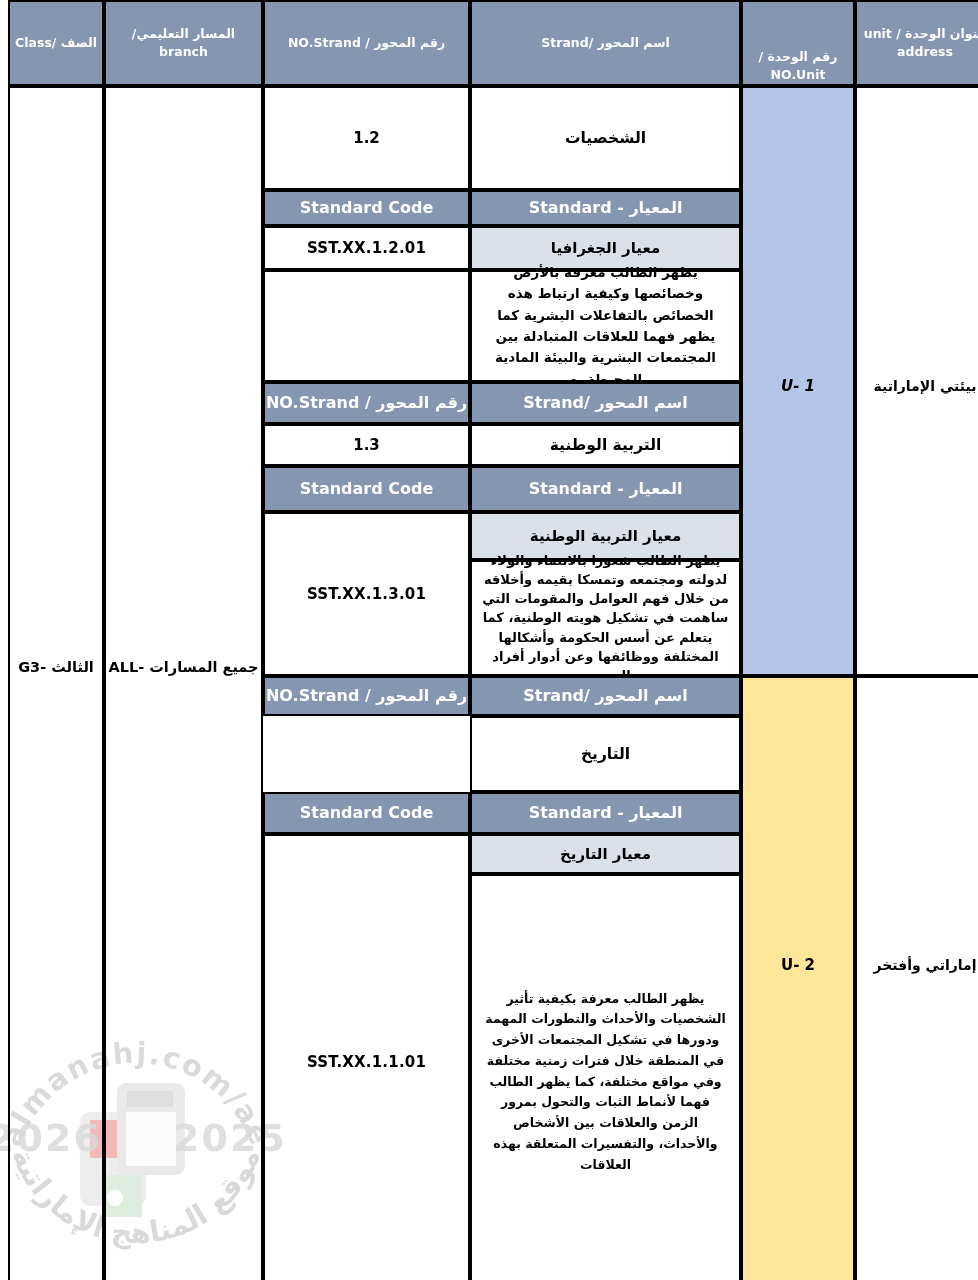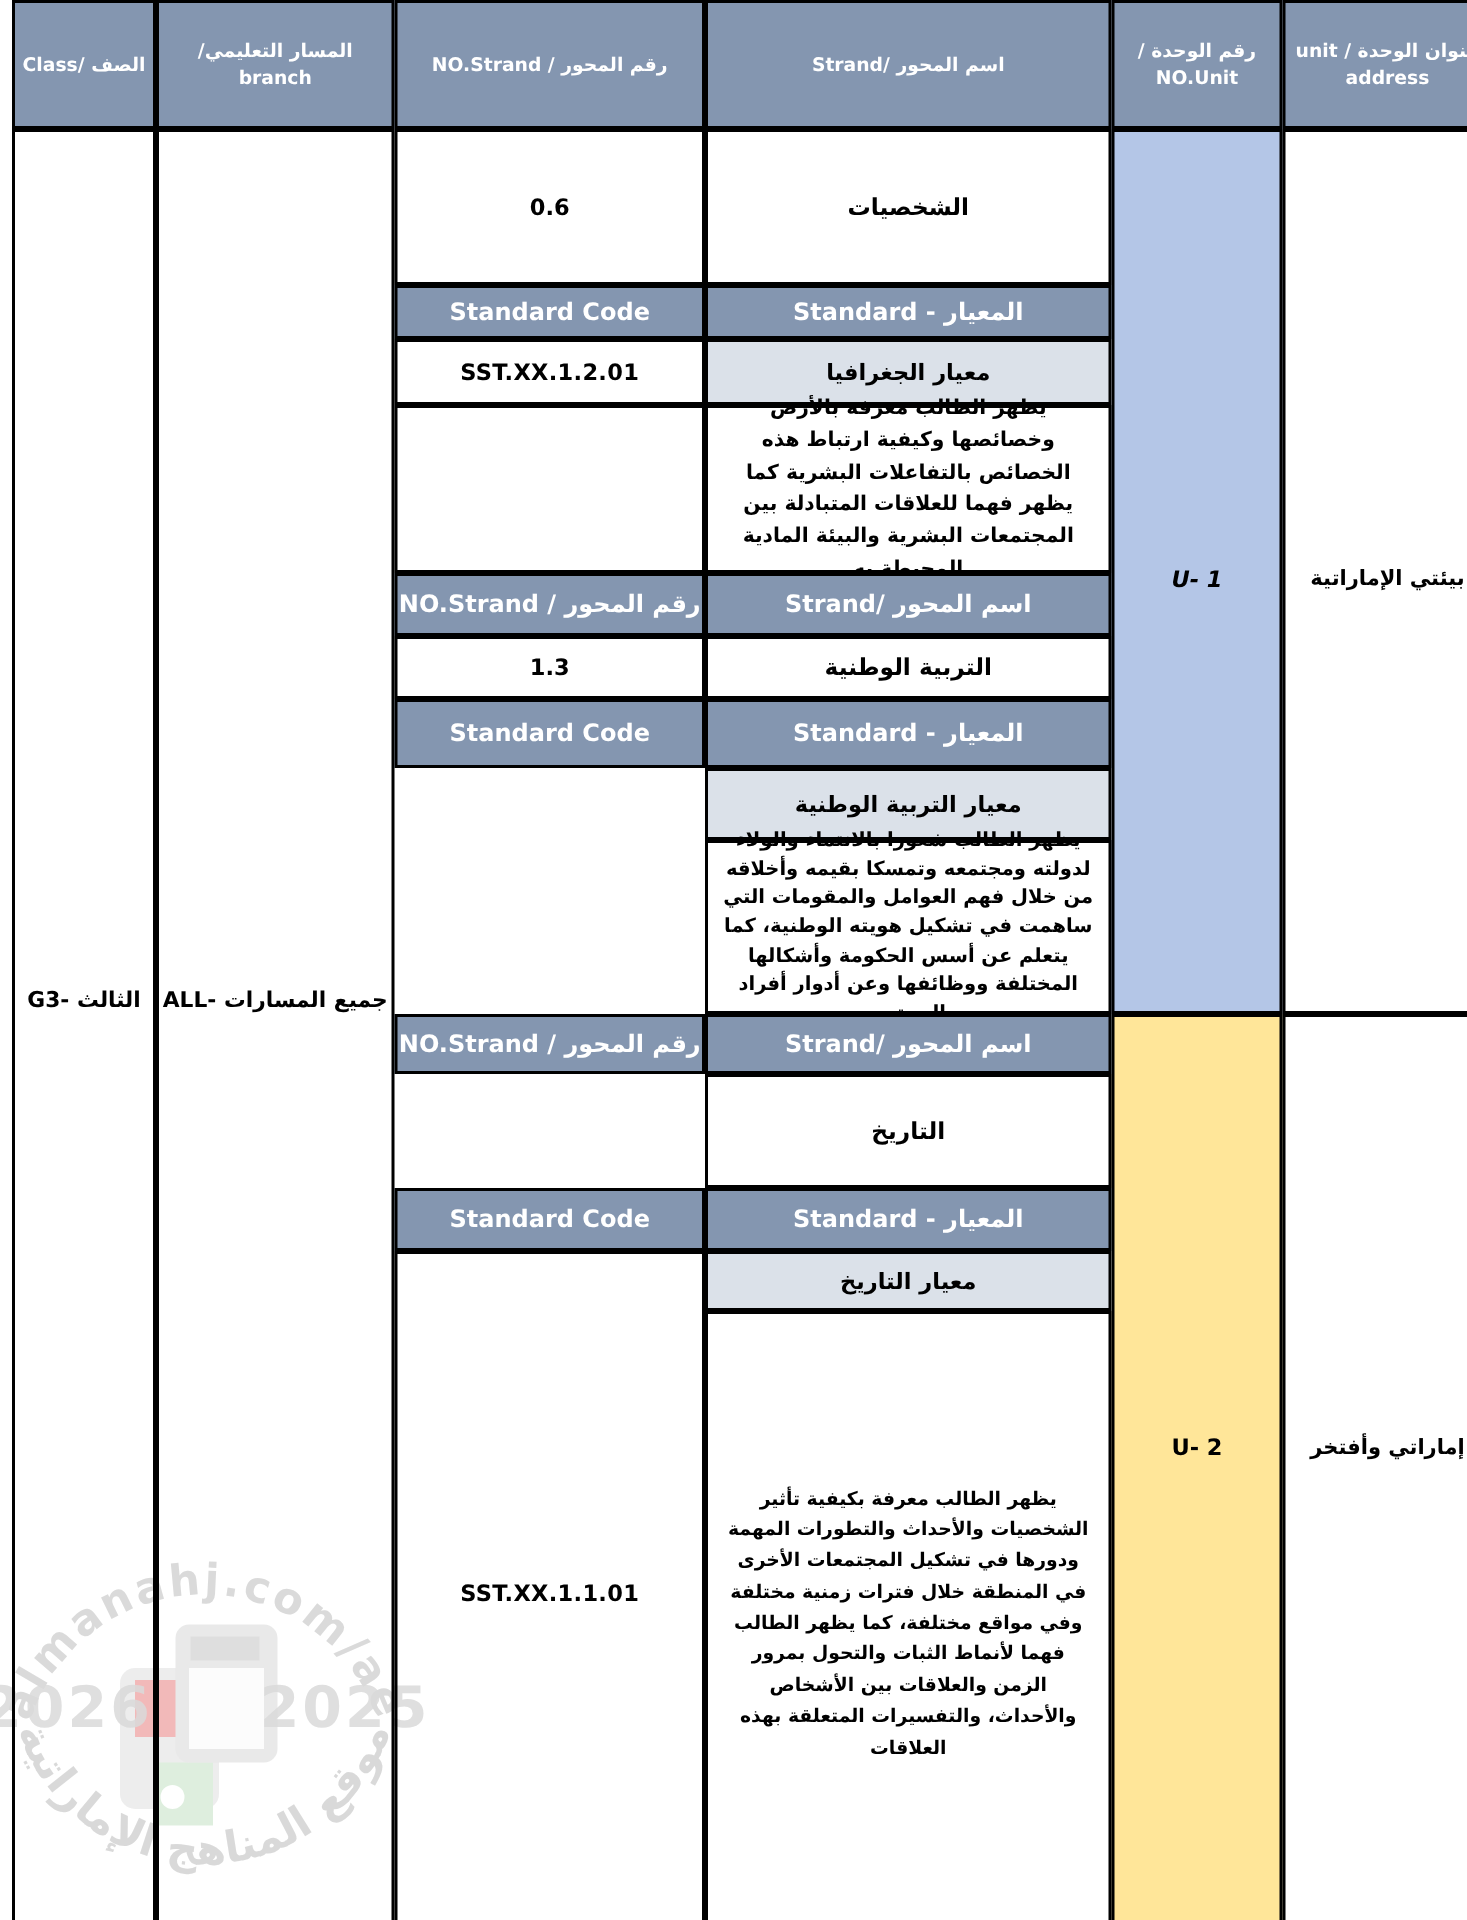--- a/index.html
+++ b/index.html
@@ -64,58 +64,59 @@
       <textPath href="#arcBot" startOffset="50%">موقع المناهج الإماراتية</textPath>
     </text>
     <text class="year" x="69" y="173" text-anchor="middle">2026</text>
     <text class="year" x="254" y="173" text-anchor="middle">2025</text>
   </svg>
 
   <div class="cell slate hdr" dir="rtl" style="left:8px;top:0;width:96px;height:86px;text-align:center;">الصف /Class</div>
   <div class="cell slate hdr" dir="rtl" style="left:104px;top:0;width:159px;height:86px;">المسار التعليمي/ branch</div>
   <div class="cell slate hdr" dir="rtl" style="left:263px;top:0;width:207px;height:86px;">رقم المحور / NO.Strand</div>
   <div class="cell slate hdr" dir="rtl" style="left:470px;top:0;width:271px;height:86px;">اسم المحور /Strand</div>
-  <div class="cell slate hdr" dir="rtl" style="left:741px;top:0;width:114px;height:86px;">
+  <div class="cell slate hdr" dir="rtl" style="left:741px;top:0;width:114px;height:86px;justify-content:flex-end;">
     <span>رقم الوحدة /</span>
     <span dir="ltr">NO.Unit</span>
   </div>
   <div class="cell slate hdr" dir="rtl" style="left:855px;top:0;width:140px;height:86px;">
     <span>عنوان الوحدة / unit</span>
     <span dir="ltr">address</span>
   </div>
 
   <div class="cell sideval" dir="rtl" style="left:8px;top:86px;width:96px;height:1204px;">الثالث -G3</div>
   <div class="cell sideval" dir="rtl" style="left:104px;top:86px;width:159px;height:1204px;">جميع المسارات -ALL</div>
 
   <div class="cell u1bg unitno" dir="ltr" style="left:741px;top:86px;width:114px;height:590px;padding-top:10px;">U- 1</div>
   <div class="cell unitaddr" dir="rtl" style="left:855px;top:86px;width:140px;height:590px;padding-top:10px;">بيئتي الإماراتية</div>
   <div class="cell u2bg unitno" dir="ltr" style="left:741px;top:676px;width:114px;height:614px;padding-bottom:36px;">U- 2</div>
   <div class="cell unitaddr" dir="rtl" style="left:855px;top:676px;width:140px;height:614px;padding-bottom:36px;">إماراتي وأفتخر</div>
 
-  <div class="cell num" dir="ltr" style="left:263px;top:86px;width:207px;height:104px;">0.6</div>
+  <div class="cell num" dir="ltr" style="left:263px;top:86px;width:207px;height:104px;">1.2</div>
   <div class="cell sname" dir="rtl" style="left:470px;top:86px;width:271px;height:104px;">الشخصيات</div>
 
   <div class="cell slate" dir="ltr" style="left:263px;top:190px;width:207px;height:36px;">Standard Code</div>
   <div class="cell slate" dir="rtl" style="left:470px;top:190px;width:271px;height:36px;">المعيار - Standard</div>
 
   <div class="cell code" dir="ltr" style="left:263px;top:226px;width:207px;height:44px;">SST.XX.1.2.01</div>
   <div class="cell grayrow stdname" dir="rtl" style="left:470px;top:226px;width:271px;height:44px;">معيار الجغرافيا</div>
 
   <div class="cell" style="left:263px;top:270px;width:207px;height:112px;"></div>
   <div class="cell desc1" dir="rtl" style="left:470px;top:270px;width:271px;height:112px;">يظهر الطالب معرفة بالأرض وخصائصها وكيفية ارتباط هذه الخصائص بالتفاعلات البشرية كما يظهر فهما للعلاقات المتبادلة بين المجتمعات البشرية والبيئة المادية المحيطة به</div>
 
   <div class="cell slate" dir="rtl" style="left:263px;top:382px;width:207px;height:42px;">رقم المحور / NO.Strand</div>
   <div class="cell slate" dir="rtl" style="left:470px;top:382px;width:271px;height:42px;">اسم المحور /Strand</div>
 
   <div class="cell num" dir="ltr" style="left:263px;top:424px;width:207px;height:42px;">1.3</div>
   <div class="cell sname" dir="rtl" style="left:470px;top:424px;width:271px;height:42px;">التربية الوطنية</div>
 
   <div class="cell slate" dir="ltr" style="left:263px;top:466px;width:207px;height:46px;">Standard Code</div>
   <div class="cell slate" dir="rtl" style="left:470px;top:466px;width:271px;height:46px;">المعيار - Standard</div>
 
+  <div class="cell code" dir="ltr" style="left:263px;top:512px;width:207px;height:164px;">SST.XX.1.3.01</div>
   <div class="cell grayrow stdname" dir="rtl" style="left:470px;top:512px;width:271px;height:48px;">معيار التربية الوطنية</div>
   <div class="cell desc2" dir="rtl" style="left:470px;top:560px;width:271px;height:116px;">يظهر الطالب شعورا بالانتماء والولاء لدولته ومجتمعه وتمسكا بقيمه وأخلاقه من خلال فهم العوامل والمقومات التي ساهمت في تشكيل هويته الوطنية، كما يتعلم عن أسس الحكومة وأشكالها المختلفة ووظائفها وعن أدوار أفراد المجتمع</div>
 
   <div class="cell slate" dir="rtl" style="left:263px;top:676px;width:207px;height:40px;">رقم المحور / NO.Strand</div>
   <div class="cell slate" dir="rtl" style="left:470px;top:676px;width:271px;height:40px;">اسم المحور /Strand</div>
 
   <div class="cell sname" dir="rtl" style="left:470px;top:716px;width:271px;height:76px;">التاريخ</div>
 
   <div class="cell slate" dir="ltr" style="left:263px;top:792px;width:207px;height:42px;">Standard Code</div>
   <div class="cell slate" dir="rtl" style="left:470px;top:792px;width:271px;height:42px;">المعيار - Standard</div>

